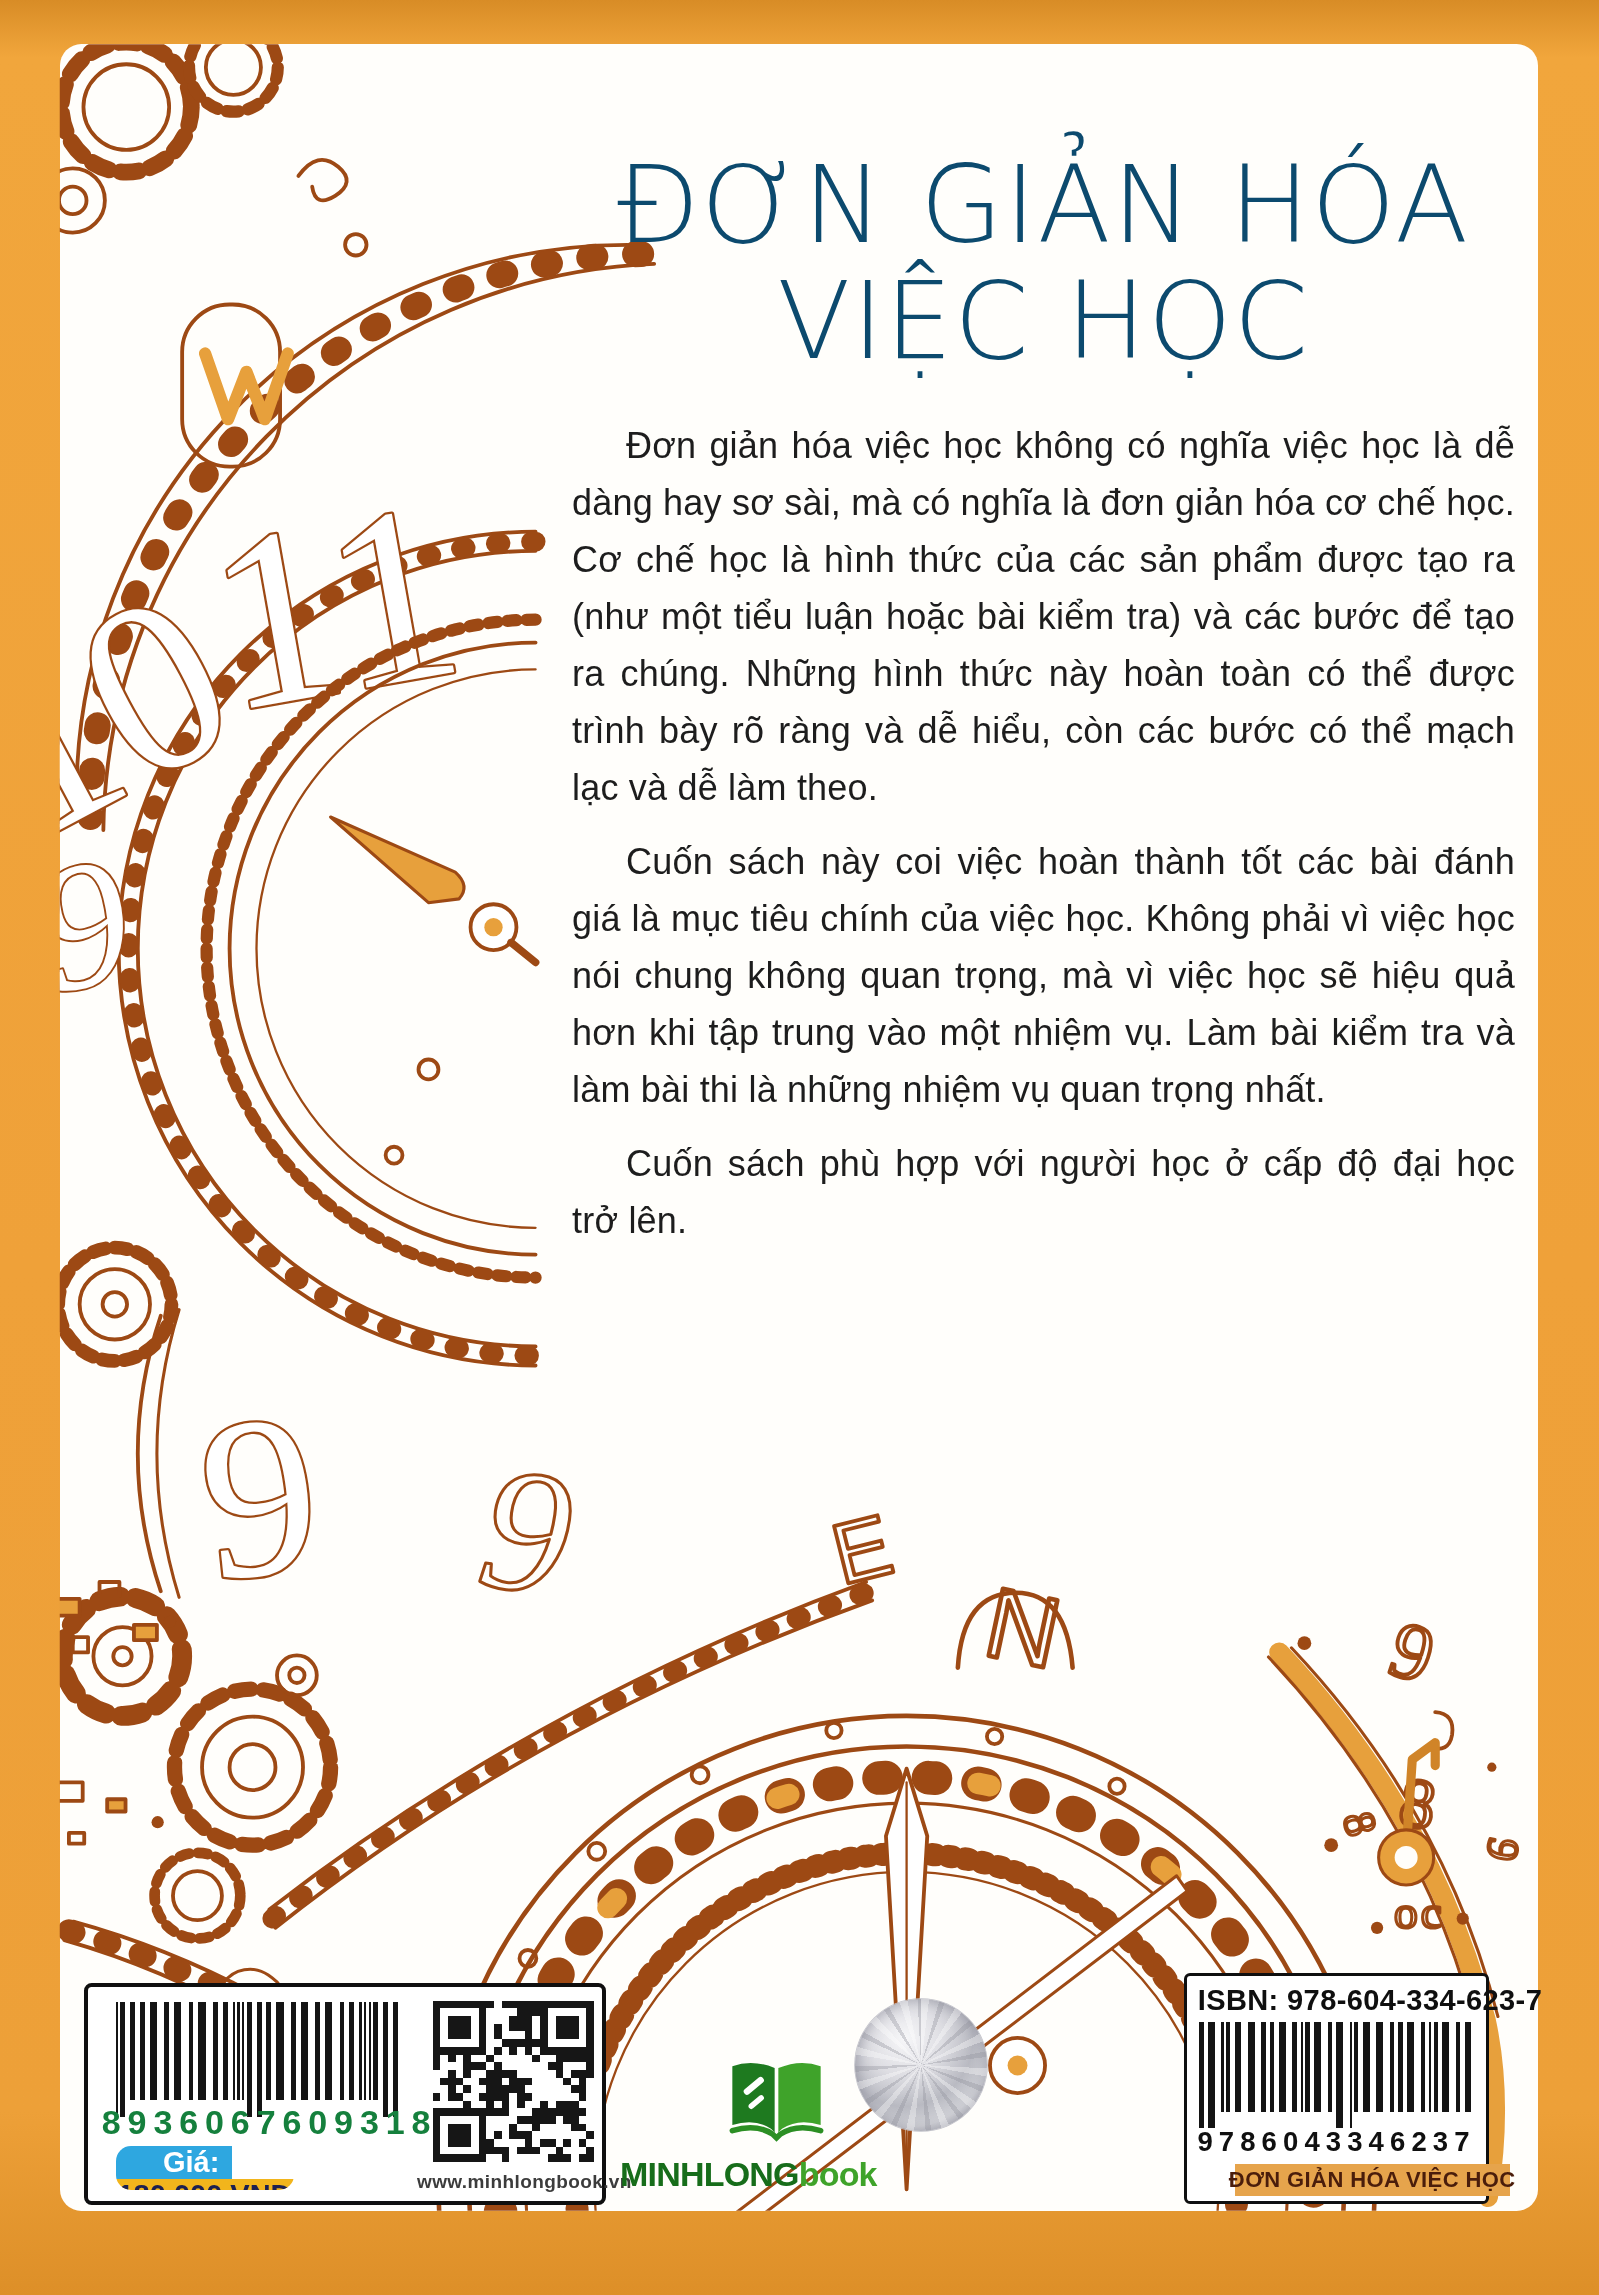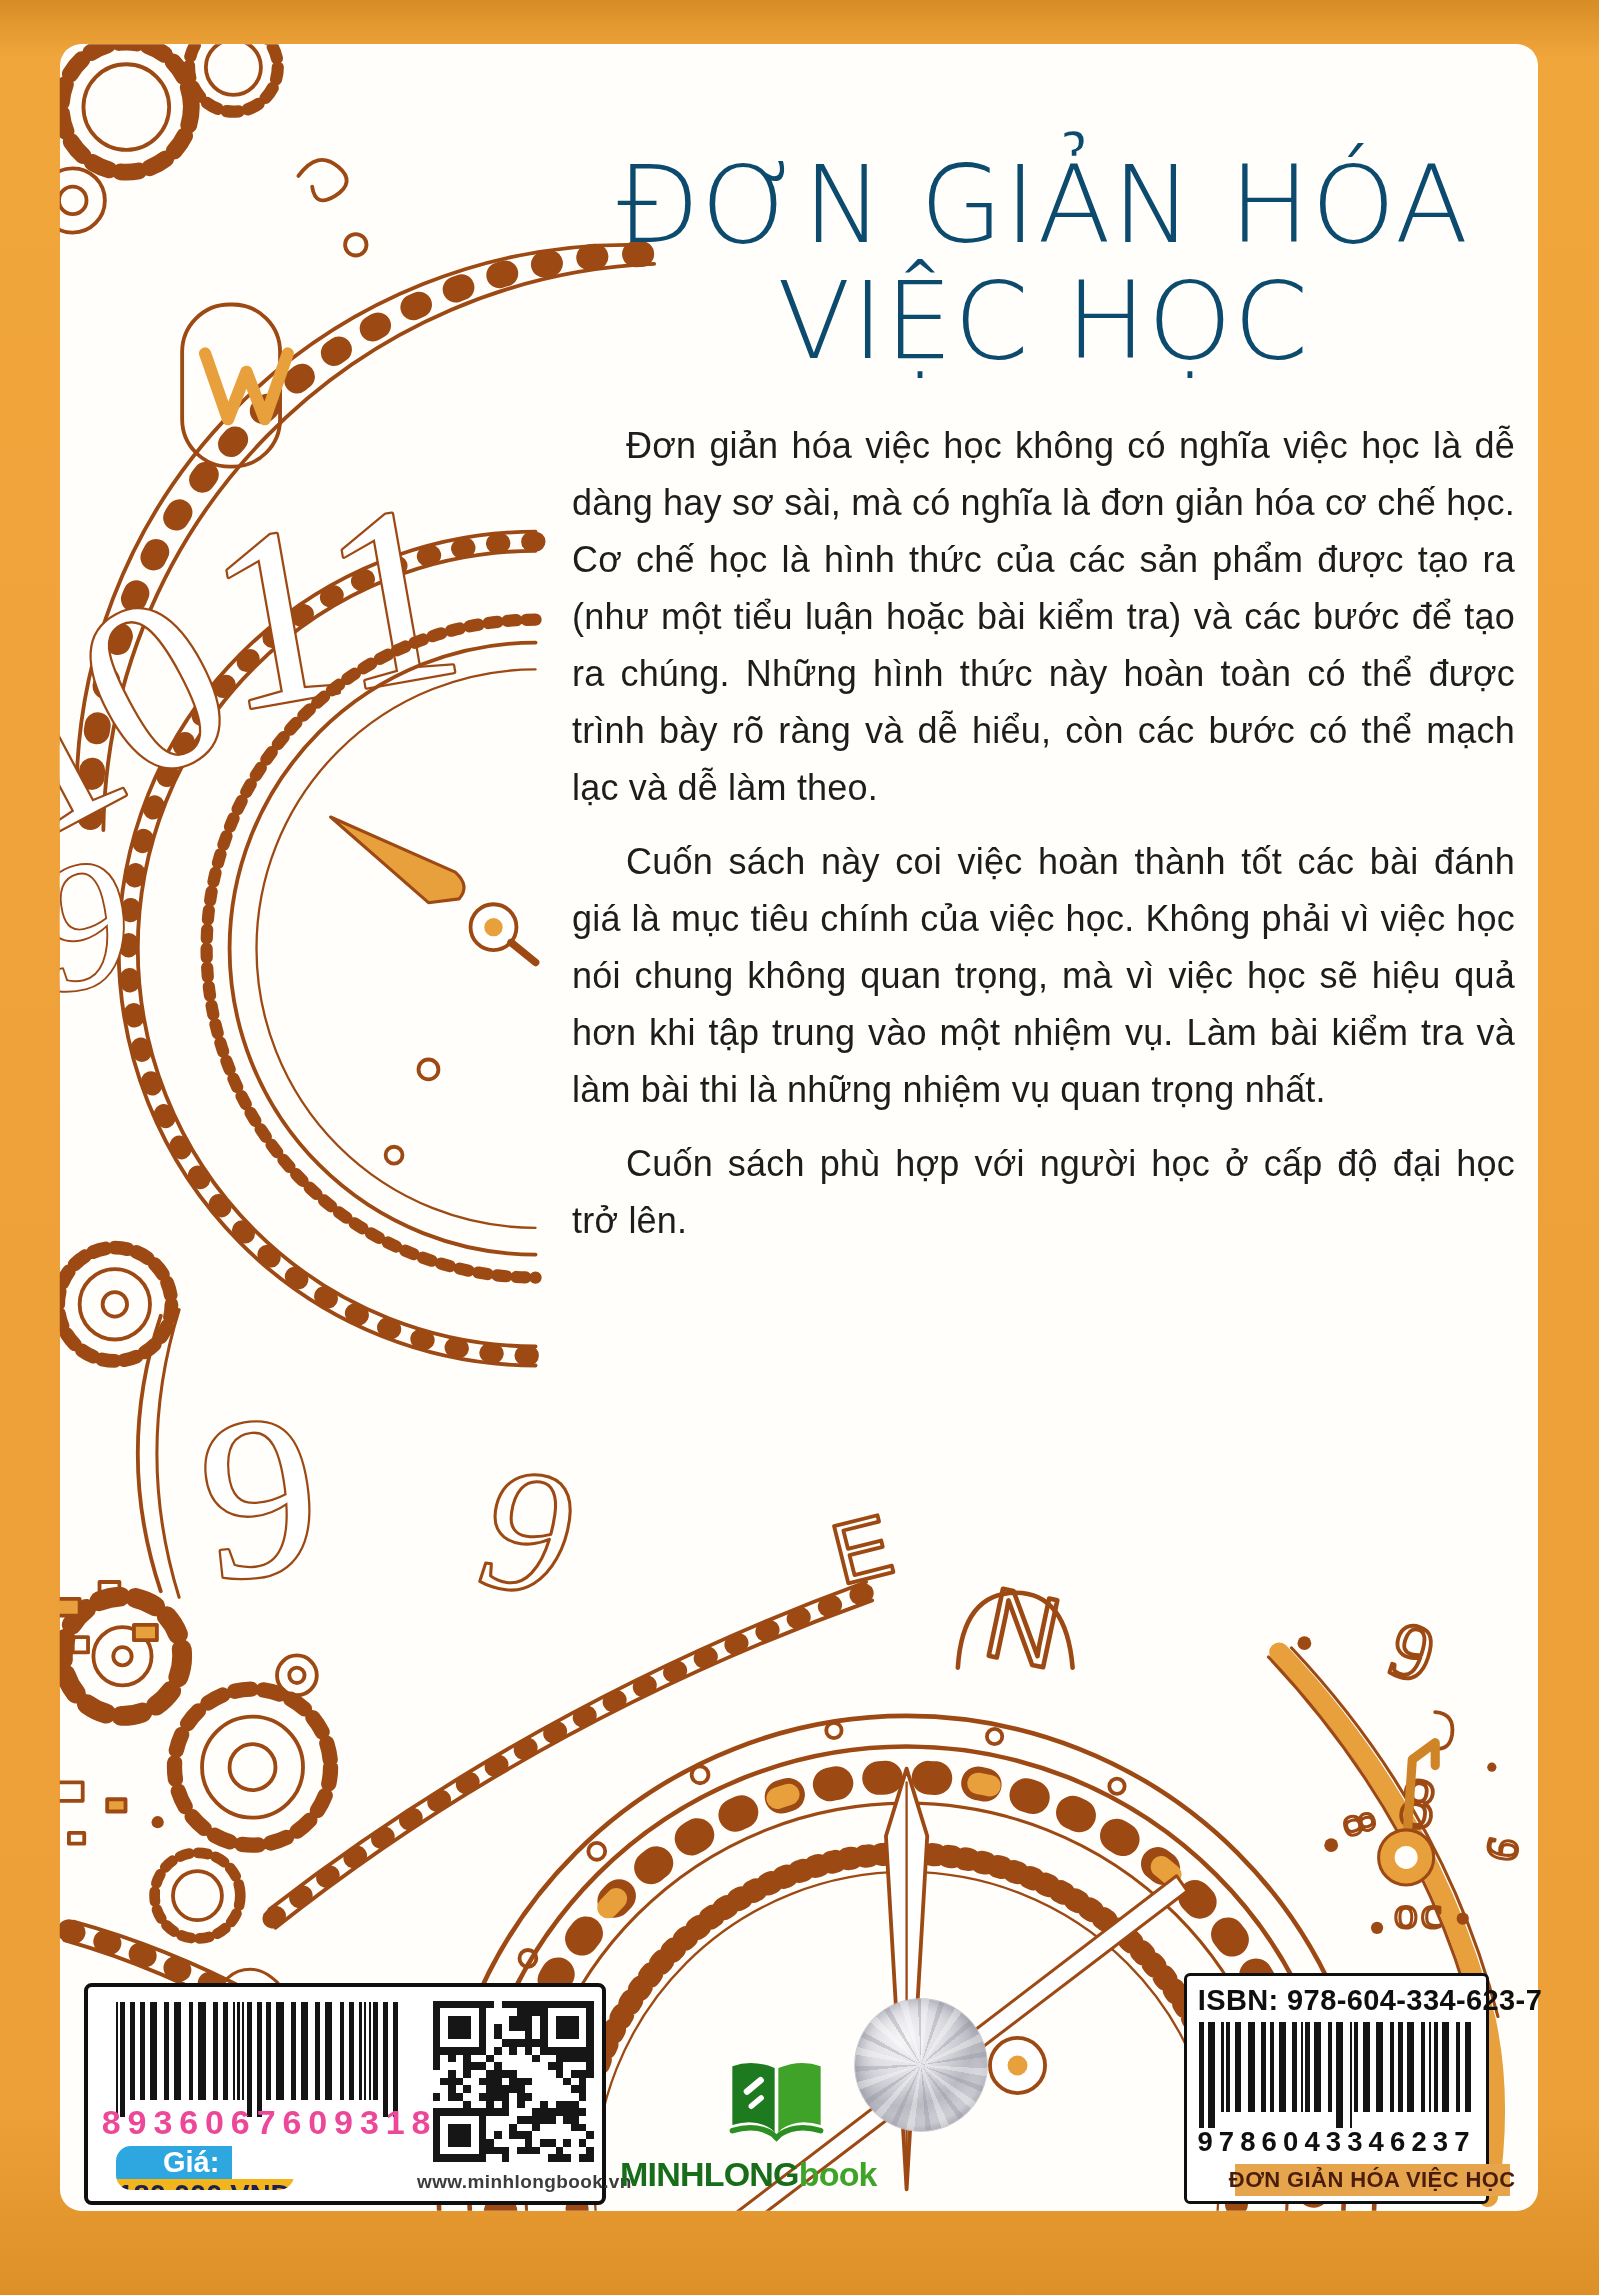--- a/index.html
+++ b/index.html
@@ -33,21 +33,21 @@
   
   .price-label{
     position:absolute;left:84px;top:1983px;width:522px;height:222px;
     background:#fff;border:4.6px solid #0f0f0f;border-radius:7.7px;box-sizing:border-box;
   }
   .pl-barcode{position:absolute;left:27.5px;top:15.3px;width:303px;height:115px;display:flex;align-items:flex-start;overflow:hidden;}
   .bar{background:#141414;height:98px;flex:0 0 auto;}
   .bar.tall{height:115px;}
   .pl-digits{
     position:absolute;left:13.8px;top:116px;width:331px;text-align:center;
-    font-size:34px;font-weight:700;color:#ec4899;letter-spacing:6.9px;white-space:nowrap;
+    font-size:34px;font-weight:700;color:#15803d;letter-spacing:6.9px;white-space:nowrap;
   }
   .price-bar{position:absolute;left:27.5px;top:159px;height:44px;display:flex;border-radius:15px;overflow:hidden;flex-direction:column;}
   .pb-blue{width:116px;background:#2ea7e0;color:#fff;font-size:29px;font-weight:700;
     display:flex;align-items:center;justify-content:flex-end;padding-right:12.2px;box-sizing:border-box;}
   .pb-red{width:15.3px;background:#e63226;}
   .pb-yellow{width:178px;background:#f2b51c;color:#1c2050;font-size:29px;font-weight:700;
     display:flex;align-items:center;justify-content:center;}
   .pl-qr{position:absolute;left:343px;top:12.2px;background:#fff;padding:1.5px;
     display:grid;grid-template-columns:repeat(21,7.7px);grid-auto-rows:7.7px;}
   .q{width:7.7px;height:7.7px;}

